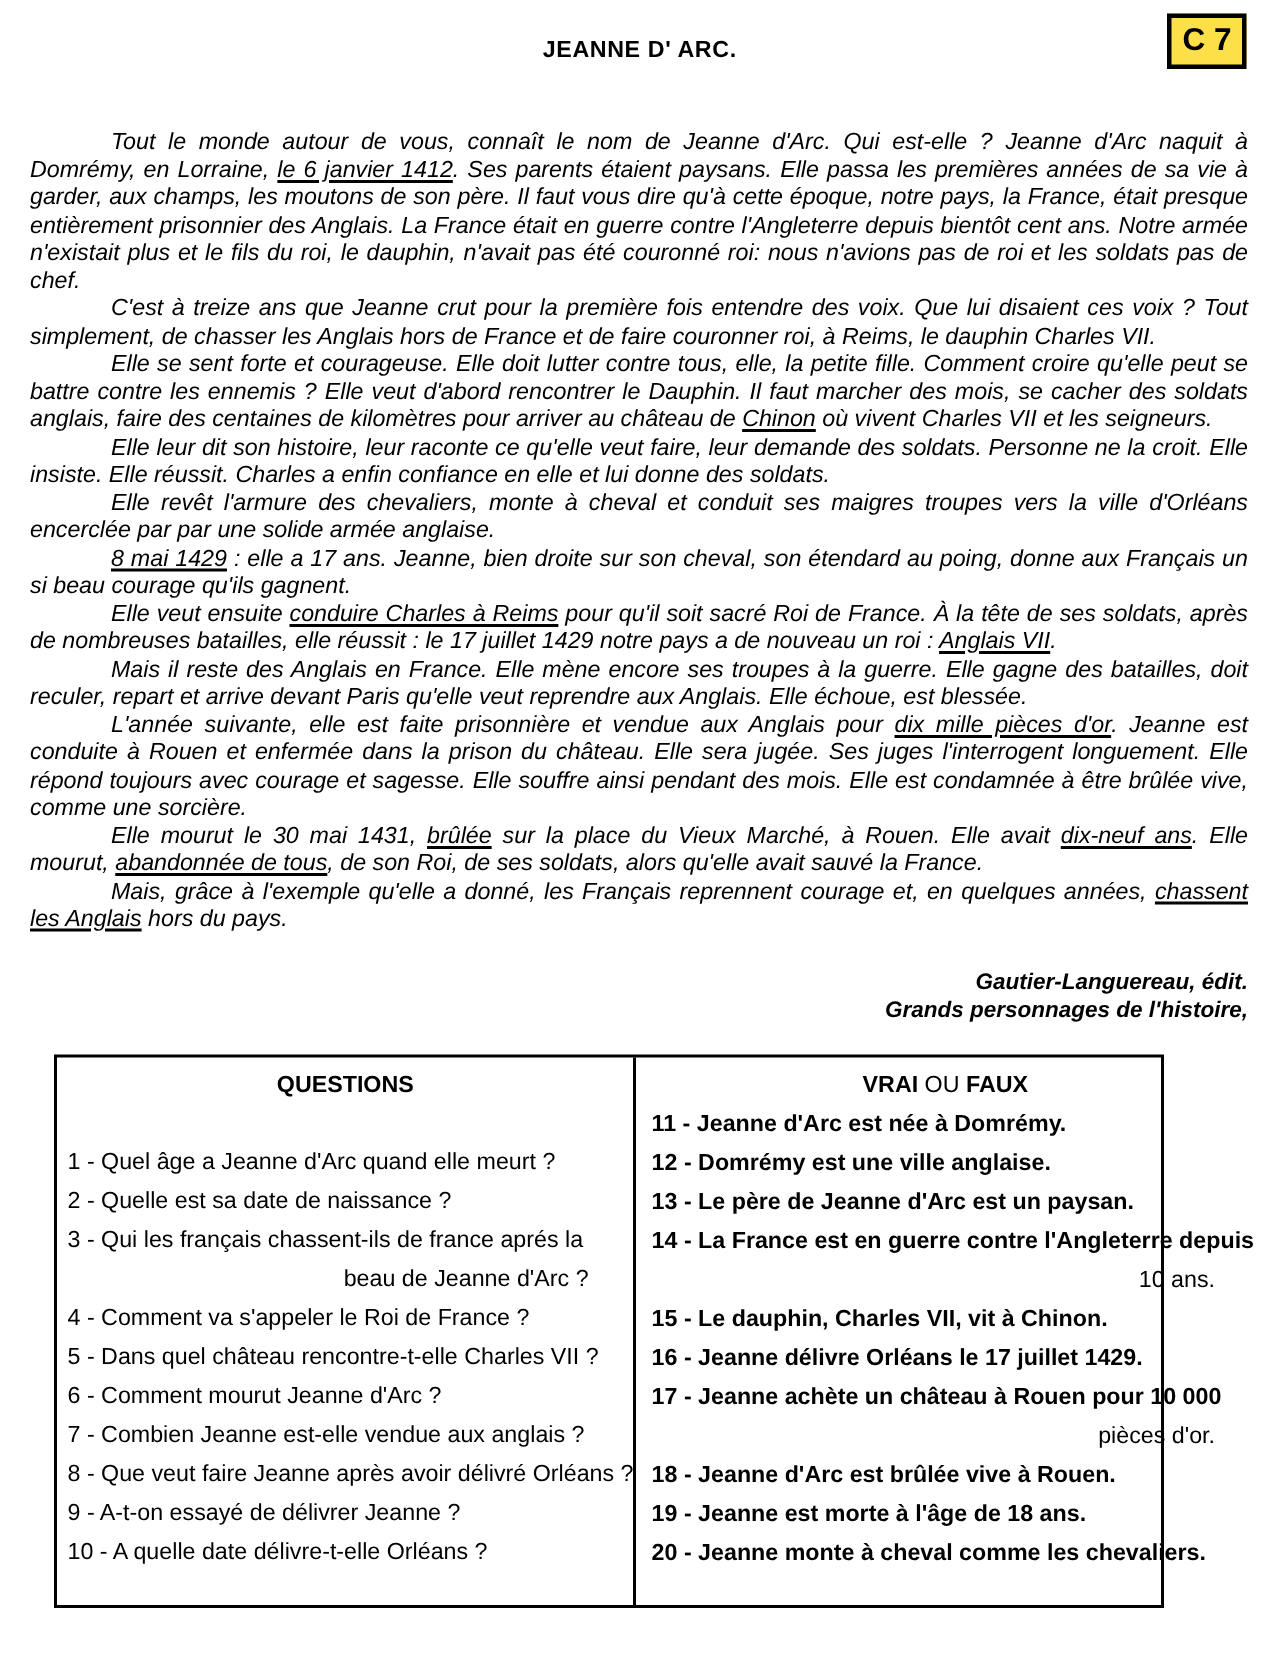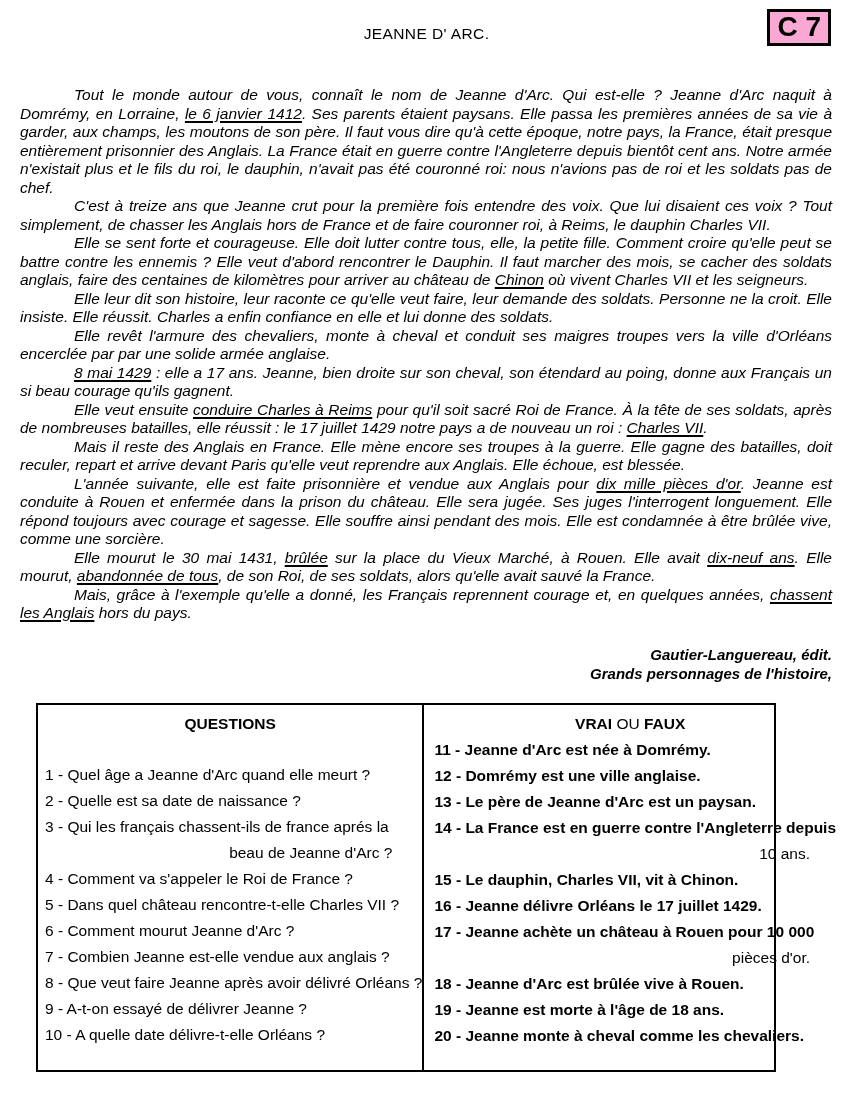--- a/index.html
+++ b/index.html
@@ -10,33 +10,33 @@
     background: #ffffff;
     color: #000000;
     font-family: "Liberation Sans", sans-serif;
     overflow: hidden;
     box-sizing: border-box;
   }
   .doc-title {
     margin: 25px 0 0 0;
     text-align: center;
     font-size: 15.5px;
-    font-weight: normal;
+    font-weight: bold;
     letter-spacing: 0.4px;
   }
   .code-box {
     position: absolute;
     top: 9px;
     right: 22px;
     border: 3px solid #000;
     padding: 2px 7px 3px 7px;
-    font-size: 28px;
+    font-size: 21px;
     font-weight: bold;
     line-height: 26px;
-    background: #f9a8d4;
+    background: #fde047;
   }
   .story {
     margin: 43px 21px 0 20px;
     text-align: justify;
     font-size: 15.5px;
     line-height: 18.5px;
     font-style: italic;
   }
   .para { margin: 0; text-indent: 54px; }
   .u {
@@ -99,21 +99,21 @@
 
   <h1 class="doc-title">JEANNE D' ARC.</h1>
 
   <div class="story">
       <p class="para"><span>Tout le monde autour de vous, connaît le nom de Jeanne d'Arc. Qui est-elle ? Jeanne d'Arc naquit à Domrémy, en Lorraine, </span><span class="u">le 6 janvier 1412</span><span>. Ses parents étaient paysans. Elle passa les premières années de sa vie à garder, aux champs, les moutons de son père. Il faut vous dire qu'à cette époque, notre pays, la France, était presque entièrement prisonnier des Anglais. La France était en guerre contre l'Angleterre depuis bientôt cent ans. Notre armée n'existait plus et le fils du roi, le dauphin, n'avait pas été couronné roi: nous n'avions pas de roi et les soldats pas de chef.</span></p>
       <p class="para"><span>C'est à treize ans que Jeanne crut pour la première fois entendre des voix. Que lui disaient ces voix ? Tout simplement, de chasser les Anglais hors de France et de faire couronner roi, à Reims, le dauphin Charles VII.</span></p>
       <p class="para"><span>Elle se sent forte et courageuse. Elle doit lutter contre tous, elle, la petite fille. Comment croire qu'elle peut se battre contre les ennemis ? Elle veut d'abord rencontrer le Dauphin. Il faut marcher des mois, se cacher des soldats anglais, faire des centaines de kilomètres pour arriver au château de </span><span class="u">Chinon</span><span> où vivent Charles VII et les seigneurs.</span></p>
       <p class="para"><span>Elle leur dit son histoire, leur raconte ce qu'elle veut faire, leur demande des soldats. Personne ne la croit. Elle insiste. Elle réussit. Charles a enfin confiance en elle et lui donne des soldats.</span></p>
       <p class="para"><span>Elle revêt l'armure des chevaliers, monte à cheval et conduit ses maigres troupes vers la ville d'Orléans encerclée par par une solide armée anglaise.</span></p>
       <p class="para"><span class="u">8 mai 1429</span><span> : elle a 17 ans. Jeanne, bien droite sur son cheval, son étendard au poing, donne aux Français un si beau courage qu'ils gagnent.</span></p>
-      <p class="para"><span>Elle veut ensuite </span><span class="u">conduire Charles à Reims</span><span> pour qu'il soit sacré Roi de France. À la tête de ses soldats, après de nombreuses batailles, elle  réussit : le 17 juillet 1429 notre pays a de nouveau un roi : </span><span class="u">Charles VII</span><span>.</span></p>
+      <p class="para"><span>Elle veut ensuite </span><span class="u">conduire Charles à Reims</span><span> pour qu'il soit sacré Roi de France. À la tête de ses soldats, après de nombreuses batailles, elle  réussit : le 17 juillet 1429 notre pays a de nouveau un roi : </span><span class="u">Anglais VII</span><span>.</span></p>
       <p class="para"><span>Mais il reste des Anglais en France. Elle mène encore ses troupes à la guerre. Elle gagne des batailles, doit reculer, repart et arrive devant Paris qu'elle veut reprendre aux Anglais. Elle échoue, est blessée.</span></p>
       <p class="para"><span>L'année suivante, elle est faite prisonnière et vendue aux Anglais pour </span><span class="u">dix mille pièces d'or</span><span>. Jeanne est conduite à Rouen et enfermée dans la prison du château. Elle sera jugée. Ses juges l'interrogent longuement. Elle répond toujours avec courage et sagesse. Elle souffre ainsi pendant des mois. Elle est condamnée à être brûlée vive, comme une sorcière.</span></p>
       <p class="para"><span>Elle mourut le 30 mai 1431, </span><span class="u">brûlée</span><span> sur la place du Vieux Marché, à Rouen. Elle avait </span><span class="u">dix-neuf ans</span><span>. Elle mourut, </span><span class="u">abandonnée de tous</span><span>, de son Roi, de ses soldats, alors qu'elle avait sauvé la France.</span></p>
       <p class="para"><span>Mais, grâce à l'exemple qu'elle a donné, les Français reprennent courage et, en quelques années, </span><span class="u">chassent les Anglais</span><span> hors du pays.</span></p>
     </div>
 
   <div class="attribution">
     <div>Gautier-Languereau, édit.</div>
     <div>Grands personnages de l'histoire,</div>
   </div>

